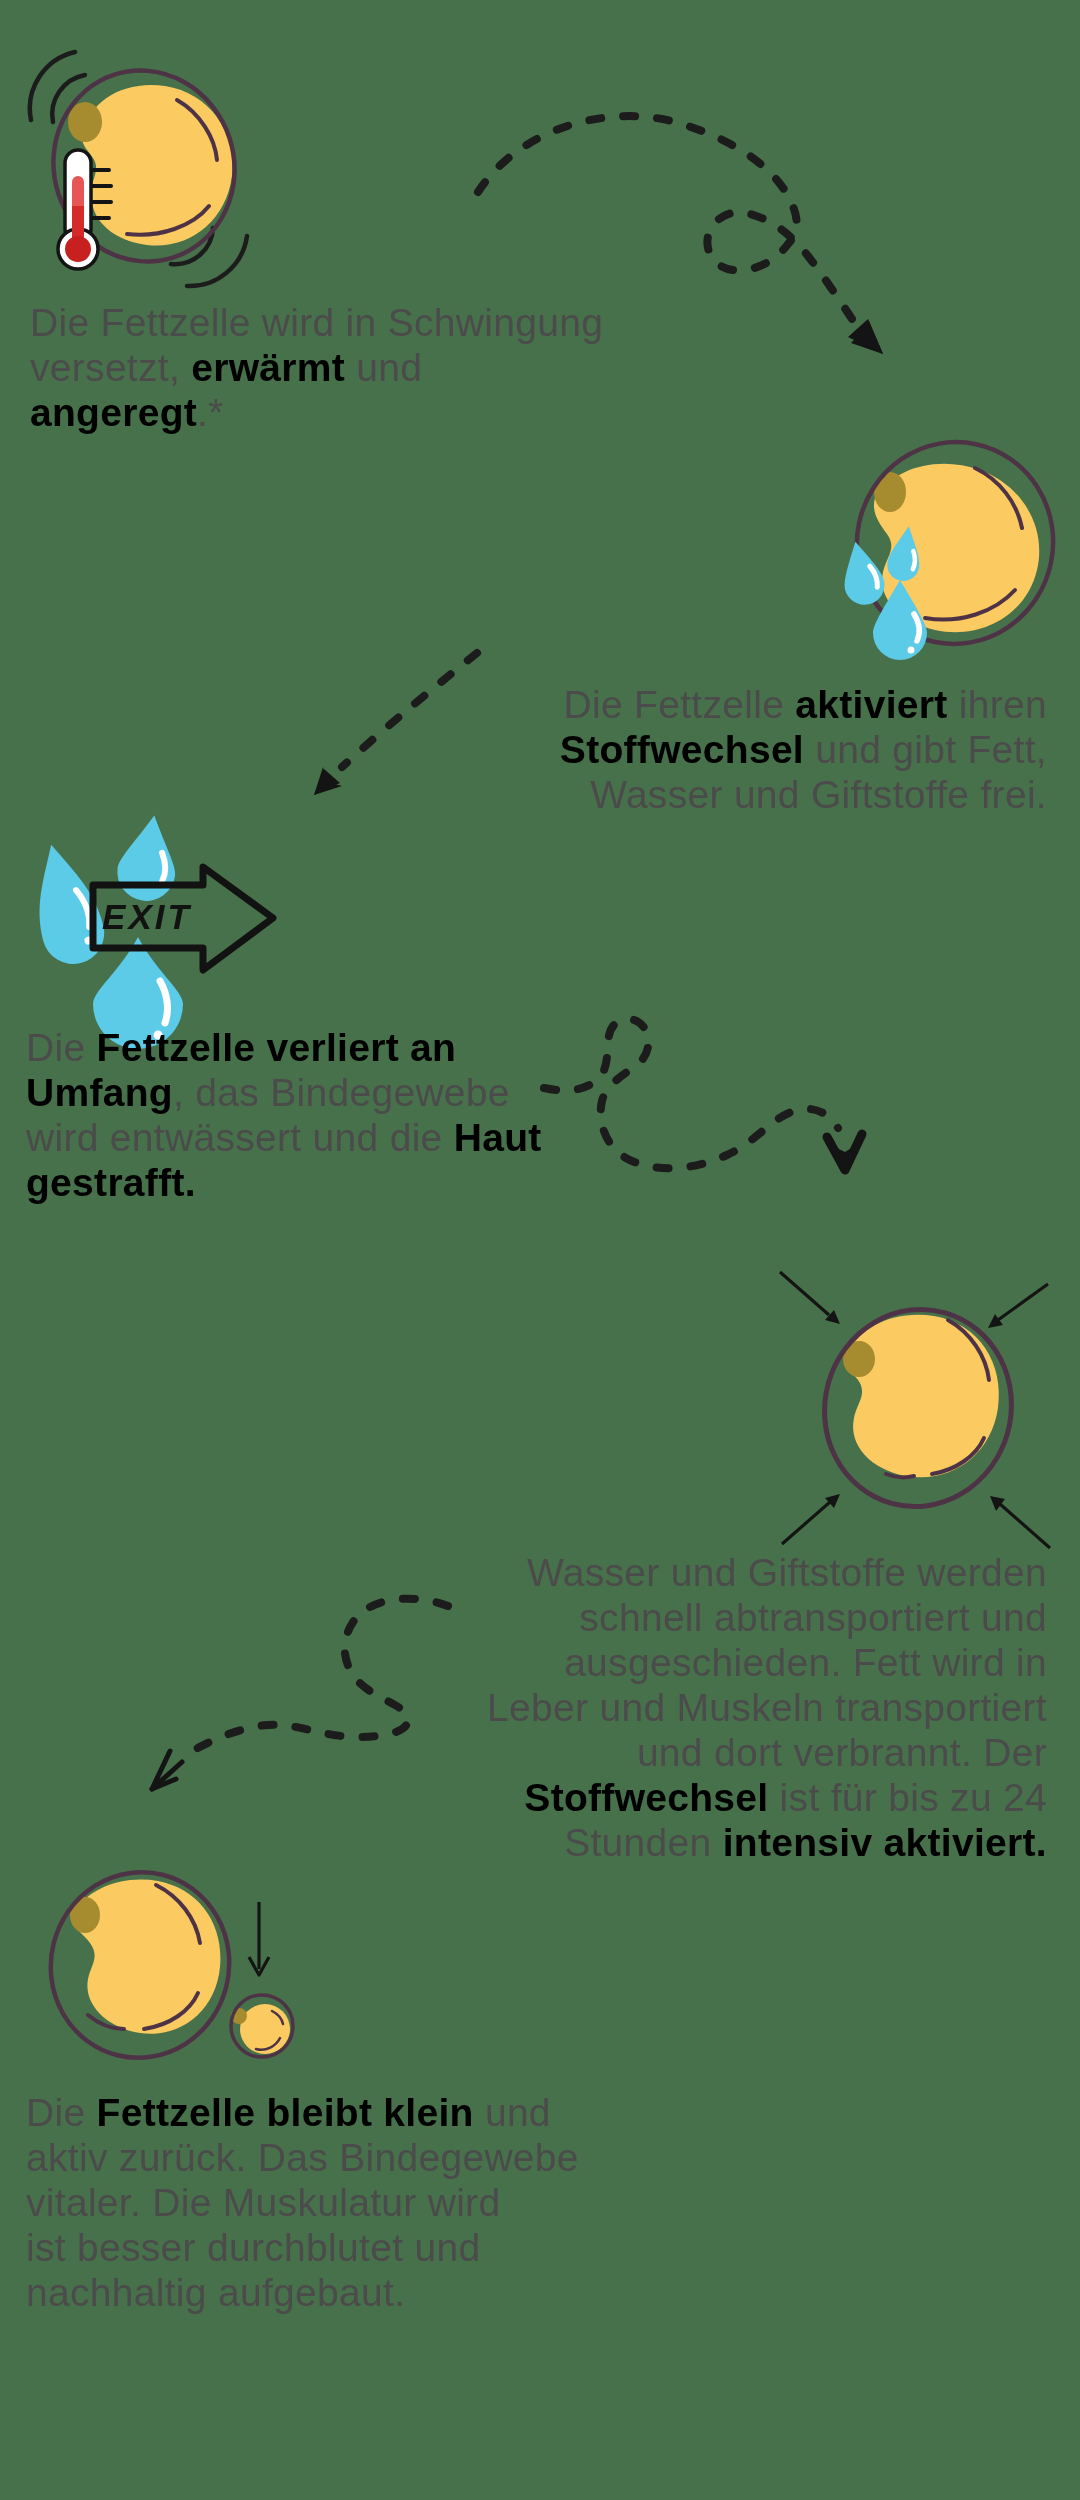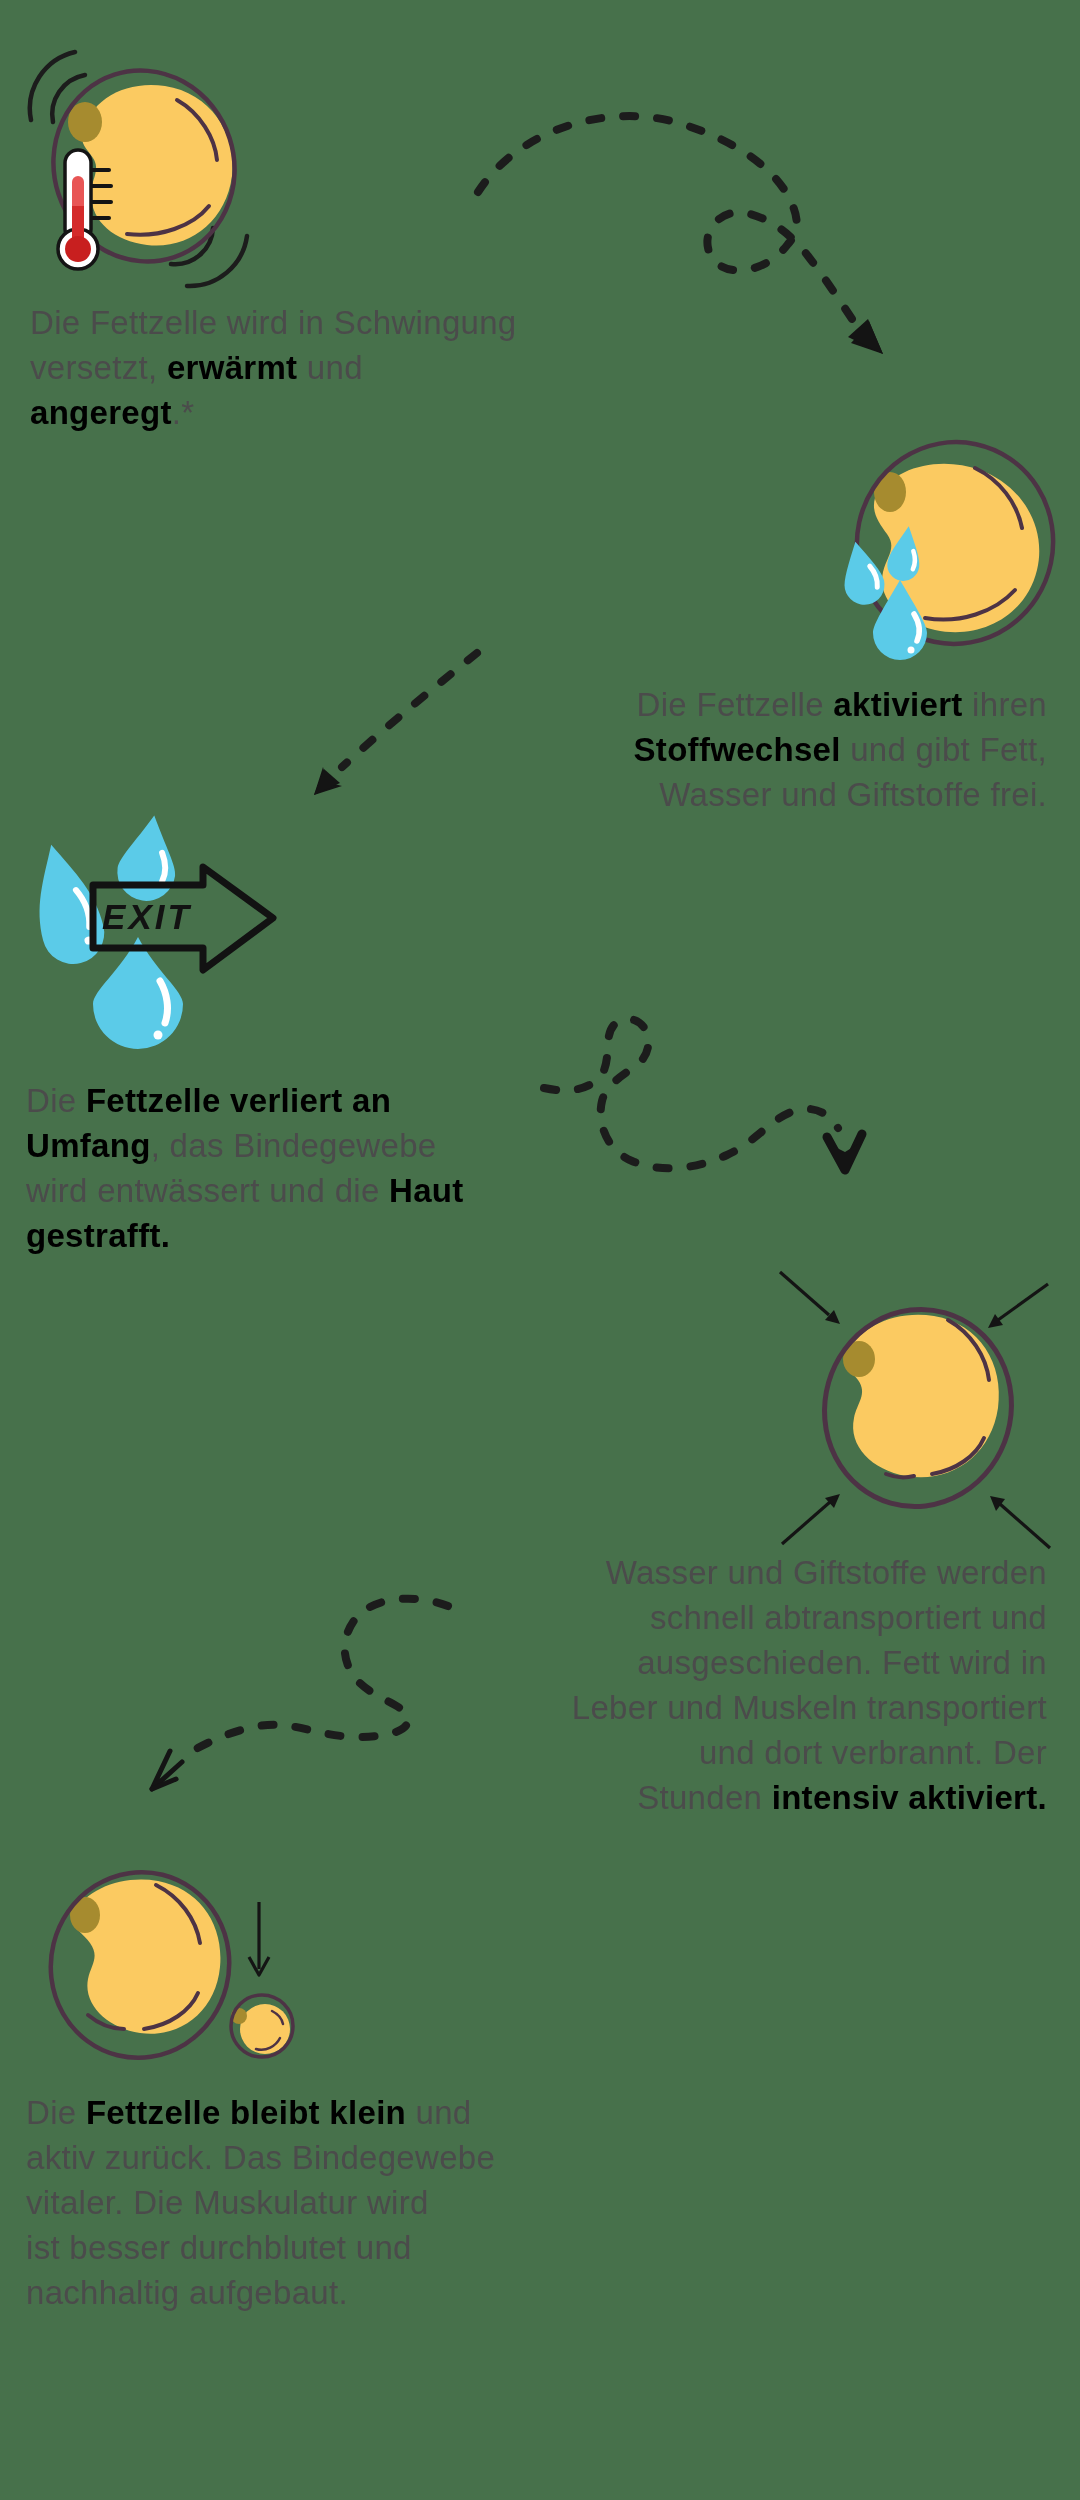--- a/index.html
+++ b/index.html
@@ -7,21 +7,21 @@
     position: relative;
     width: 1080px;
     height: 2500px;
     background: #47714b;
     overflow: hidden;
     font-family: "Liberation Sans", sans-serif;
   }
   .illus, .flow-arrow { position: absolute; font-style: italic; }
   .caption {
     position: absolute;
-    font-size: 33px;
+    font-size: 39px;
     line-height: 45px;
     font-weight: 500;
     color: #4b4b4b;
     letter-spacing: 0.3px;
     white-space: nowrap;
   }
   .caption.right { text-align: right; }
   .caption .accent { color: #000000; font-weight: 700; }
   .illus svg, .flow-arrow svg { display: block; width: 100%; height: 100%; }
   .dash-path {
@@ -147,21 +147,21 @@
         <path d="M 140 176 C 147 188 150 204 145 218" stroke="#ffffff" stroke-width="7" fill="none" stroke-linecap="round"></path>
         <circle cx="138" cy="230" r="4.5" fill="#ffffff"></circle>
       </g>
       <g>
         <path d="M 73 80 L 183 80 L 183 62 L 253 113 L 183 165 L 183 143 L 73 143 Z" fill="none" stroke="#121212" stroke-width="7" stroke-linejoin="round"></path>
         <text class="exit-text" x="127" y="124" text-anchor="middle">EXIT</text>
       </g>
     </svg>
   </div>
 
-  <div class="caption" style="left:26px; top:1078px;">
+  <div class="caption" style="left:26px; top:1025px;">
       <div class="text-line"><span>Die </span><span class="accent">Fettzelle verliert an</span></div>
       <div class="text-line"><span class="accent">Umfang</span><span>, das Bindegewebe</span></div>
       <div class="text-line"><span>wird entwässert und die </span><span class="accent">Haut</span></div>
       <div class="text-line"><span class="accent">gestrafft.</span></div>
     </div>
 
   <div class="flow-arrow" style="left:530px; top:1000px; width:340px; height:185px;">
     <svg viewBox="0 0 340 185">
       <path class="dash-path" d="M 14 88 C 38 93 56 90 68 79 C 86 62 68 28 92 20 C 117 13 128 48 108 64 C 94 75 76 84 72 101 C 67 122 76 150 102 161 C 133 174 168 168 197 155 C 226 142 240 119 264 111 C 283 105 298 112 308 128"></path>
       <polyline points="297,137 315,170 332,134" fill="none" stroke="#141414" stroke-width="9" stroke-linecap="round" stroke-linejoin="round"></polyline>
@@ -191,20 +191,21 @@
       </g>
     </svg>
   </div>
 
   <div class="caption right" style="right:33px; top:1550px;">
       <div class="text-line"><span>Wasser und Giftstoffe werden</span></div>
       <div class="text-line"><span>schnell abtransportiert und</span></div>
       <div class="text-line"><span>ausgeschieden. Fett wird in</span></div>
       <div class="text-line"><span>Leber und Muskeln transportiert</span></div>
       <div class="text-line"><span>und dort verbrannt. Der</span></div>
+      <div class="text-line"><span class="accent">Stoffwechsel</span><span> ist für bis zu 24</span></div>
       <div class="text-line"><span>Stunden </span><span class="accent">intensiv aktiviert.</span></div>
     </div>
 
   <div class="flow-arrow" style="left:118px; top:1558px; width:340px; height:245px;">
     <svg viewBox="0 0 340 245">
       <path class="dash-path" d="M 330 48 C 300 36 256 38 238 60 C 222 80 224 104 238 121 C 256 142 288 146 290 161 C 291 174 266 179 241 179 C 199 179 176 162 141 168 C 111 173 86 186 62 200"></path>
       <polyline points="64,204 34,231 52,193" fill="none" stroke="#141414" stroke-width="5" stroke-linecap="round" stroke-linejoin="round"></polyline>
       <line x1="34" y1="231" x2="58" y2="221" stroke="#141414" stroke-width="5" stroke-linecap="round"></line>
     </svg>
   </div>

